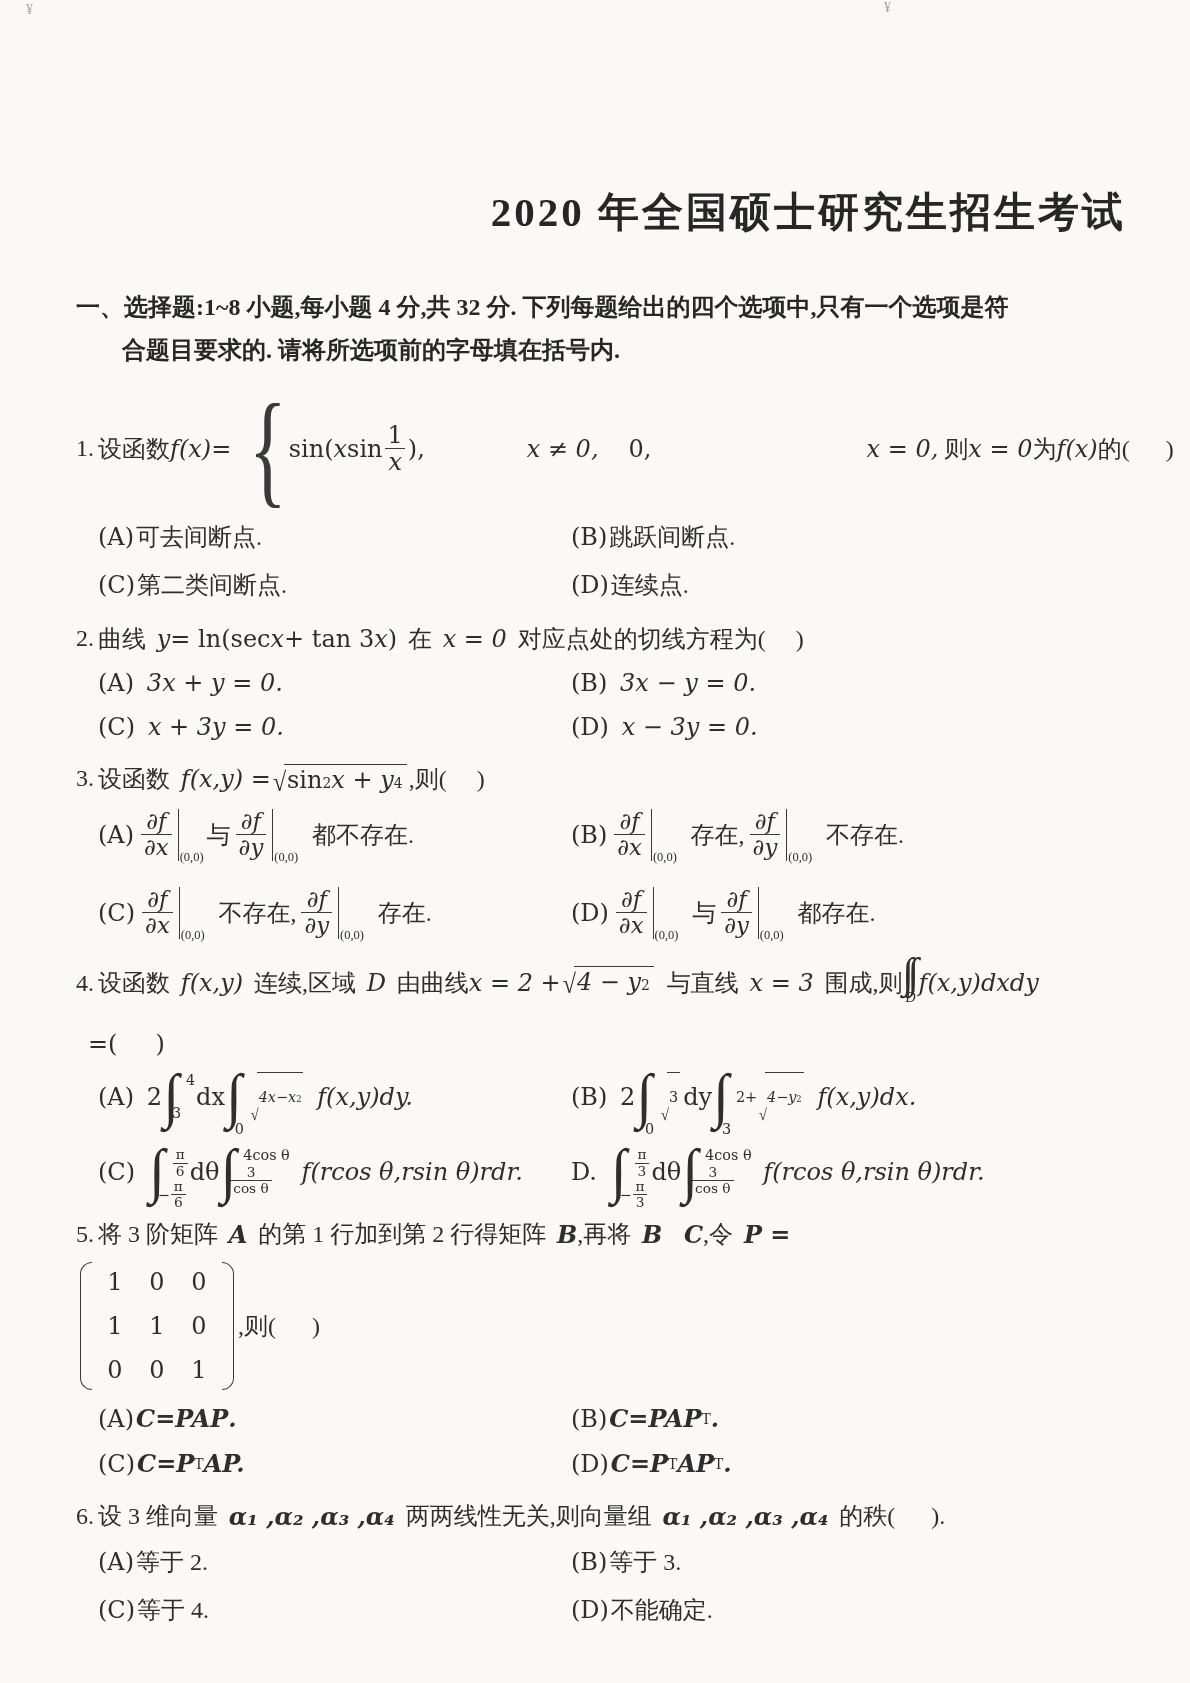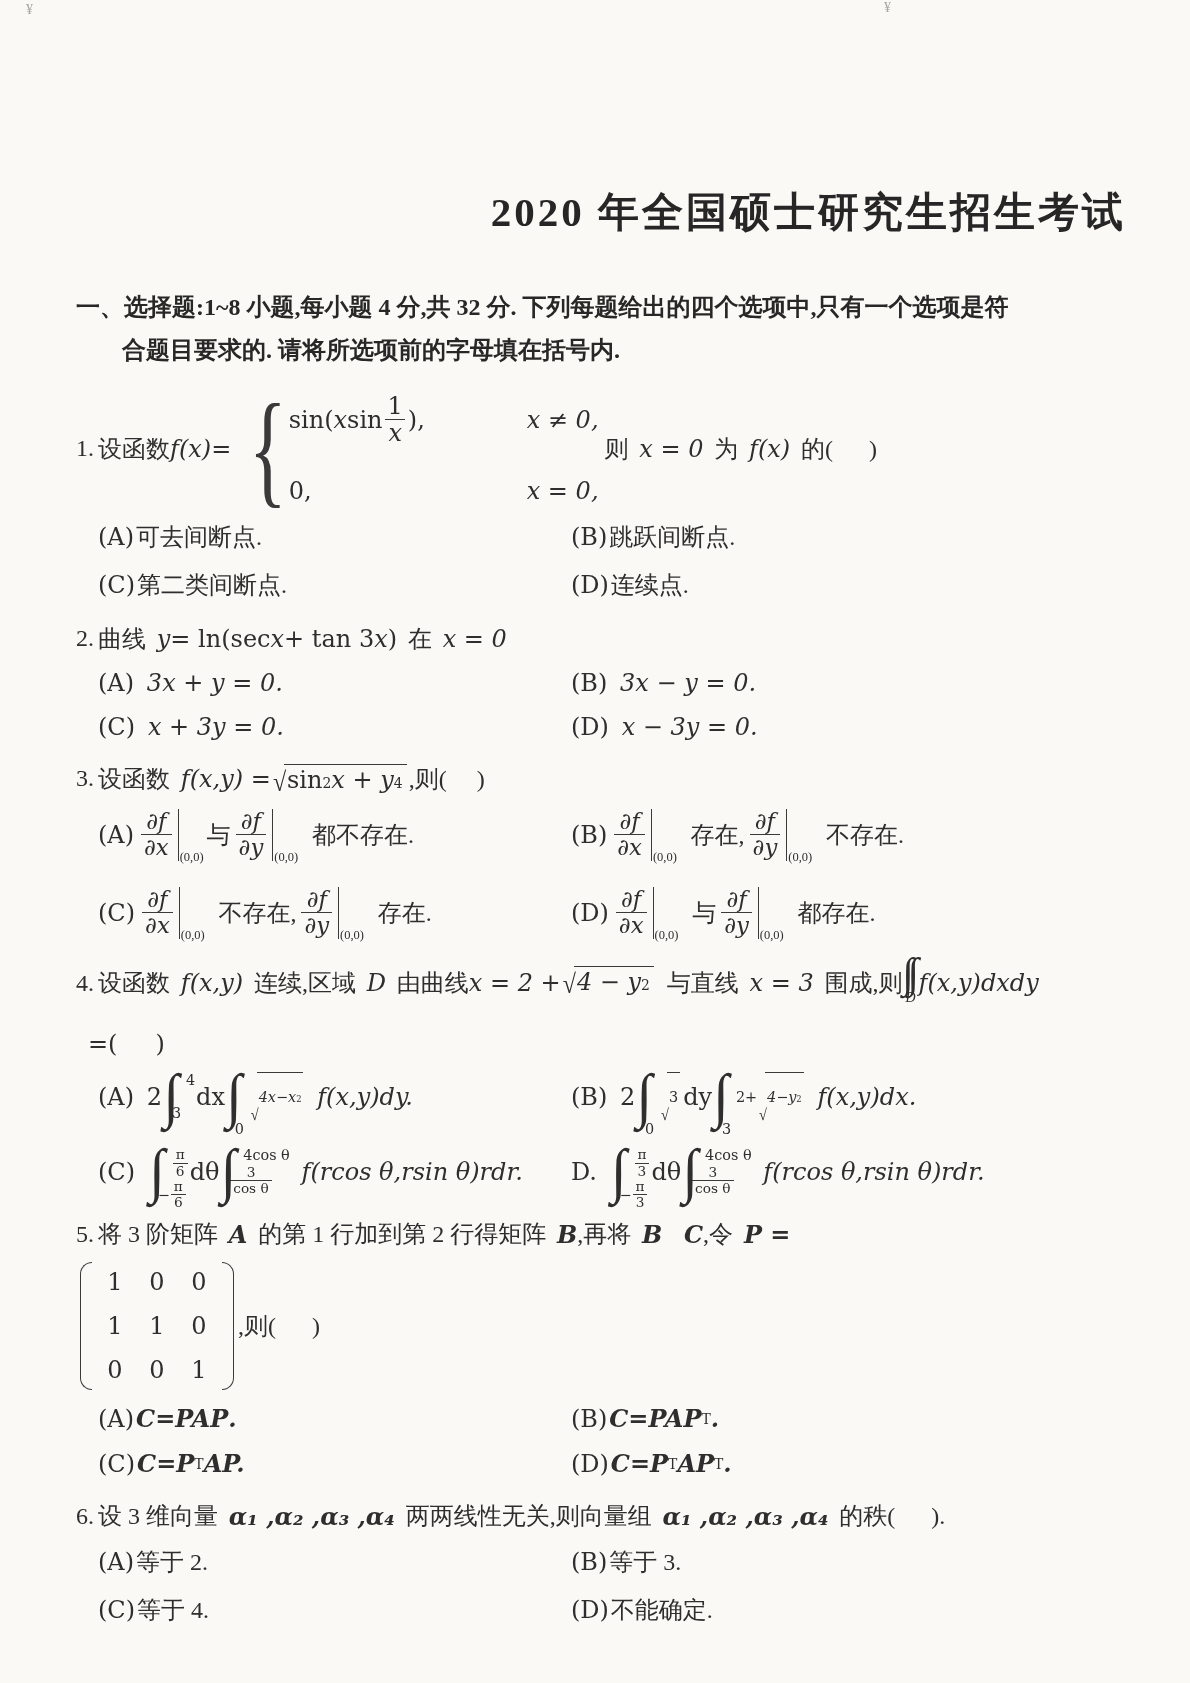--- a/index.html
+++ b/index.html
@@ -36,21 +36,21 @@
 
   
   .frac{display:inline-flex;flex-direction:column;align-items:center;vertical-align:middle;line-height:1.12;margin:0 2px;}
   .frac .num{padding:0 3px;}
   .frac .den{border-top:1.4px solid #3a3a3a;padding:0 3px;}
 
   
   .cases{display:inline-flex;align-items:center;margin:0 6px;}
   .cases .brace{font-size:128px;font-weight:400;line-height:0.9;font-style:normal;
     transform:scaleX(0.62);transform-origin:center;margin-right:-10px;color:#3a3a3a;}
-  .cases .rows{display:flex;flex-direction:column;gap:30px;}
+  .cases .rows{display:flex;gap:30px;}
   .cases .crow{display:flex;align-items:center;}
   .cases .expr{min-width:230px;display:inline-flex;align-items:center;}
   .cases .cond{margin-left:8px;}
 
   
   .sqrt{display:inline-flex;align-items:flex-end;vertical-align:middle;margin:0 2px;}
   .sqrt .rsign{font-style:normal;line-height:1;transform:scaleY(1.12);margin-right:-2px;}
   .sqrt .rbody{border-top:1.4px solid #3a3a3a;padding:1px 4px 0 3px;display:inline-flex;align-items:baseline;}
 
   
@@ -171,20 +171,21 @@
         <span class="rm"> = ln(sec </span>
         <span class="math">x</span>
         <span class="rm"> + tan 3</span>
         <span class="math">x</span>
         <span class="rm">)</span>
       <span class="sp"></span>
       <span class="cn">在</span>
       <span class="sp"></span>
       <span class="math">x = 0</span>
       <span class="sp"></span>
+      <span class="cn">对应点处的切线方程为(&nbsp;&nbsp;&nbsp;&nbsp;&nbsp;)</span>
     </div>
     <div class="opts">
       <span class="opt">
           <span class="olabel rm">(A)</span>
           <span class="sp"></span>
           <span class="math">3x + y = 0.</span>
         </span>
       <span class="opt">
           <span class="olabel rm">(B)</span>
           <span class="sp"></span>

